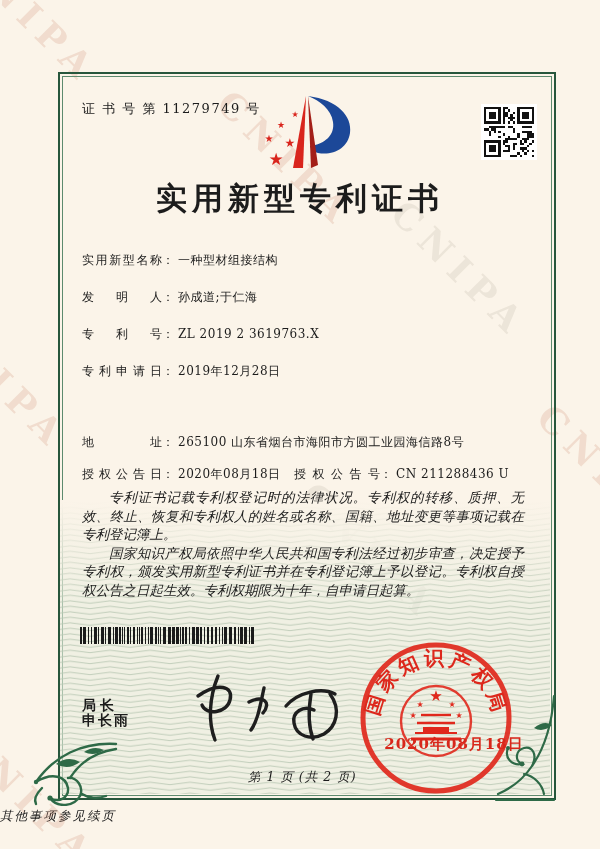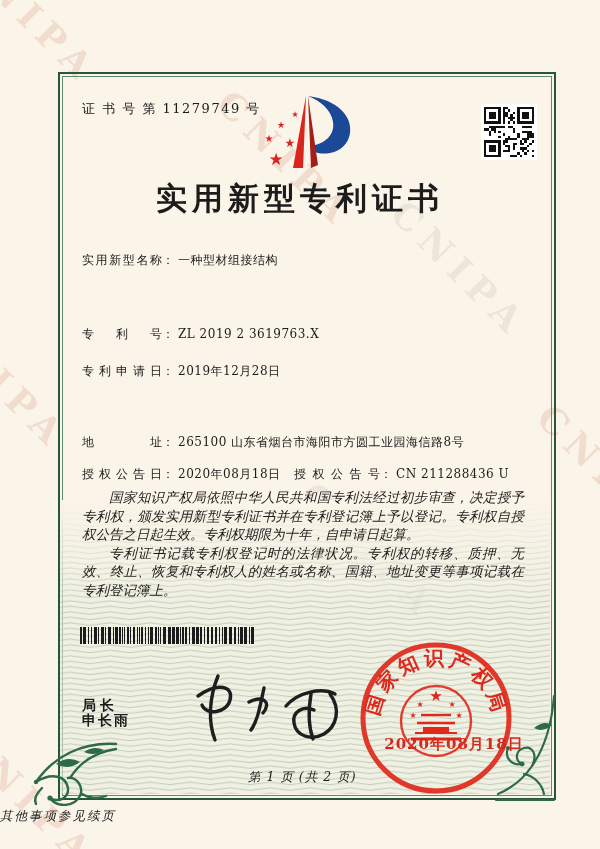--- a/index.html
+++ b/index.html
@@ -311,40 +311,43 @@
         <rect x="13" y="20" width="1" height="1" fill="#111"></rect>
         <rect x="15" y="20" width="1" height="1" fill="#111"></rect>
         <rect x="20" y="20" width="1" height="1" fill="#111"></rect>
       </svg>
 
     <div class="title">实用新型专利证书</div>
 
     <div class="frow" style="top:252px;">
       <span class="flabel">实用新型名称</span><span class="fcolon">：</span><span class="fvalue">一种型材组接结构</span>
     </div>
+    <div class="frow" style="top:289px;">
+      <span class="flabel">发明人</span><span class="fcolon">：</span><span class="fvalue">孙成道;于仁海</span>
+    </div>
     <div class="frow" style="top:326px;">
       <span class="flabel">专利号</span><span class="fcolon">：</span><span class="fvalue">ZL 2019 2 3619763.X</span>
     </div>
     <div class="frow" style="top:363px;">
       <span class="flabel">专利申请日</span><span class="fcolon">：</span><span class="fvalue">2019年12月28日</span>
     </div>
     <div class="frow" style="top:434px;">
       <span class="flabel">地址</span><span class="fcolon">：</span><span class="fvalue">265100 山东省烟台市海阳市方圆工业园海信路8号</span>
     </div>
 
     <div class="frow" style="top:466px;">
       <span class="flabel">授权公告日</span><span class="fcolon">：</span><span class="fvalue">2020年08月18日</span>
       <span class="grant-pair2">
         <span class="flabel" style="width:86px;">授权公告号</span><span class="fcolon">：</span><span class="fvalue">CN 211288436 U</span>
       </span>
     </div>
 
     <div class="body-text">
+      <p>专利证书记载专利权登记时的法律状况。专利权的转移、质押、无效、终止、恢复和专利权人的姓名或名称、国籍、地址变更等事项记载在专利登记簿上。</p>
       <p>国家知识产权局依照中华人民共和国专利法经过初步审查，决定授予专利权，颁发实用新型专利证书并在专利登记簿上予以登记。专利权自授权公告之日起生效。专利权期限为十年，自申请日起算。</p>
-      <p>专利证书记载专利权登记时的法律状况。专利权的转移、质押、无效、终止、恢复和专利权人的姓名或名称、国籍、地址变更等事项记载在专利登记簿上。</p>
     </div>
 
     <div class="barcode" id="barcode"><span style="width: 2px; background: rgb(27, 27, 27);"></span><span style="width: 1px;"></span><span style="width: 3px; background: rgb(27, 27, 27);"></span><span style="width: 2px;"></span><span style="width: 1px; background: rgb(27, 27, 27);"></span><span style="width: 2px;"></span><span style="width: 1px; background: rgb(27, 27, 27);"></span><span style="width: 2px;"></span><span style="width: 3px; background: rgb(27, 27, 27);"></span><span style="width: 1px;"></span><span style="width: 1px; background: rgb(27, 27, 27);"></span><span style="width: 2px;"></span><span style="width: 3px; background: rgb(27, 27, 27);"></span><span style="width: 1px;"></span><span style="width: 1px; background: rgb(27, 27, 27);"></span><span style="width: 2px;"></span><span style="width: 3px; background: rgb(27, 27, 27);"></span><span style="width: 2px;"></span><span style="width: 1px; background: rgb(27, 27, 27);"></span><span style="width: 1px;"></span><span style="width: 3px; background: rgb(27, 27, 27);"></span><span style="width: 1px;"></span><span style="width: 2px; background: rgb(27, 27, 27);"></span><span style="width: 1px;"></span><span style="width: 1px; background: rgb(27, 27, 27);"></span><span style="width: 1px;"></span><span style="width: 1px; background: rgb(27, 27, 27);"></span><span style="width: 2px;"></span><span style="width: 2px; background: rgb(27, 27, 27);"></span><span style="width: 1px;"></span><span style="width: 1px; background: rgb(27, 27, 27);"></span><span style="width: 2px;"></span><span style="width: 2px; background: rgb(27, 27, 27);"></span><span style="width: 2px;"></span><span style="width: 1px; background: rgb(27, 27, 27);"></span><span style="width: 1px;"></span><span style="width: 1px; background: rgb(27, 27, 27);"></span><span style="width: 1px;"></span><span style="width: 2px; background: rgb(27, 27, 27);"></span><span style="width: 2px;"></span><span style="width: 1px; background: rgb(27, 27, 27);"></span><span style="width: 2px;"></span><span style="width: 1px; background: rgb(27, 27, 27);"></span><span style="width: 1px;"></span><span style="width: 3px; background: rgb(27, 27, 27);"></span><span style="width: 2px;"></span><span style="width: 2px; background: rgb(27, 27, 27);"></span><span style="width: 1px;"></span><span style="width: 1px; background: rgb(27, 27, 27);"></span><span style="width: 1px;"></span><span style="width: 1px; background: rgb(27, 27, 27);"></span><span style="width: 2px;"></span><span style="width: 3px; background: rgb(27, 27, 27);"></span><span style="width: 2px;"></span><span style="width: 3px; background: rgb(27, 27, 27);"></span><span style="width: 1px;"></span><span style="width: 3px; background: rgb(27, 27, 27);"></span><span style="width: 1px;"></span><span style="width: 3px; background: rgb(27, 27, 27);"></span><span style="width: 1px;"></span><span style="width: 1px; background: rgb(27, 27, 27);"></span><span style="width: 1px;"></span><span style="width: 2px; background: rgb(27, 27, 27);"></span><span style="width: 1px;"></span><span style="width: 2px; background: rgb(27, 27, 27);"></span><span style="width: 2px;"></span><span style="width: 1px; background: rgb(27, 27, 27);"></span><span style="width: 2px;"></span><span style="width: 3px; background: rgb(27, 27, 27);"></span><span style="width: 1px;"></span><span style="width: 3px; background: rgb(27, 27, 27);"></span><span style="width: 1px;"></span><span style="width: 2px; background: rgb(27, 27, 27);"></span><span style="width: 2px;"></span><span style="width: 1px; background: rgb(27, 27, 27);"></span><span style="width: 2px;"></span><span style="width: 2px; background: rgb(27, 27, 27);"></span><span style="width: 2px;"></span><span style="width: 2px; background: rgb(27, 27, 27);"></span><span style="width: 2px;"></span><span style="width: 2px; background: rgb(27, 27, 27);"></span><span style="width: 2px;"></span><span style="width: 1px; background: rgb(27, 27, 27);"></span><span style="width: 2px;"></span><span style="width: 1px; background: rgb(27, 27, 27);"></span><span style="width: 1px;"></span><span style="width: 3px; background: rgb(27, 27, 27);"></span><span style="width: 2px;"></span><span style="width: 3px; background: rgb(27, 27, 27);"></span><span style="width: 2px;"></span><span style="width: 2px; background: rgb(27, 27, 27);"></span><span style="width: 2px;"></span><span style="width: 1px; background: rgb(27, 27, 27);"></span><span style="width: 1px;"></span><span style="width: 3px; background: rgb(27, 27, 27);"></span><span style="width: 1px;"></span><span style="width: 3px; background: rgb(27, 27, 27);"></span><span style="width: 2px;"></span><span style="width: 1px; background: rgb(27, 27, 27);"></span><span style="width: 1px;"></span><span style="width: 3px; background: rgb(27, 27, 27);"></span><span style="width: 1px;"></span></div>
 
     <div class="director-label">局长</div>
     <div class="director-name">申长雨</div>
 
     <svg class="signature" viewBox="0 0 172 90">
       <g fill="none" stroke="#1e1e1e" stroke-width="3.4" stroke-linecap="round" stroke-linejoin="round">
         <path d="M40 12 C 31 34 30 58 37 76"></path>

